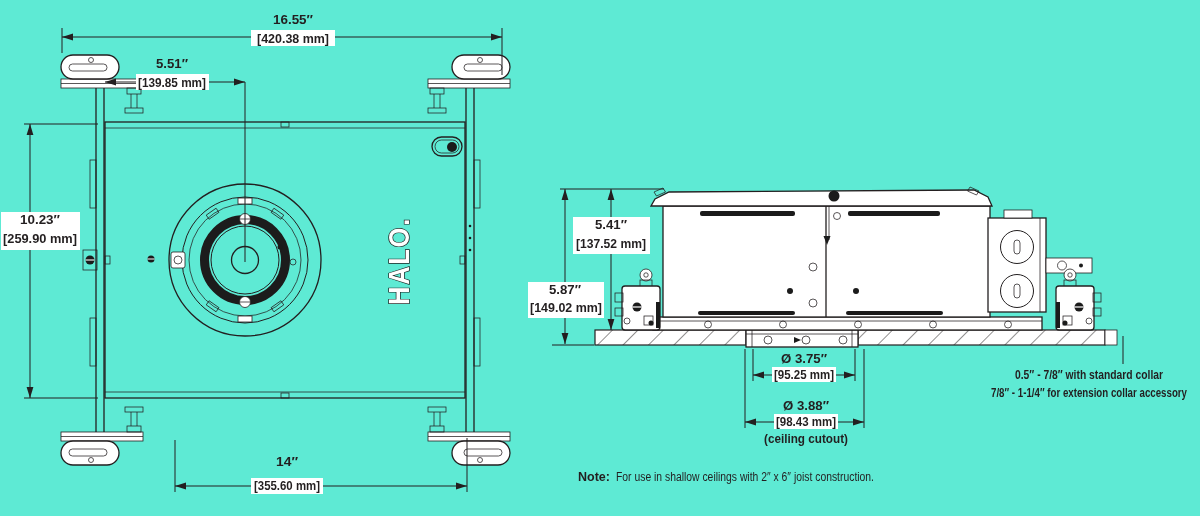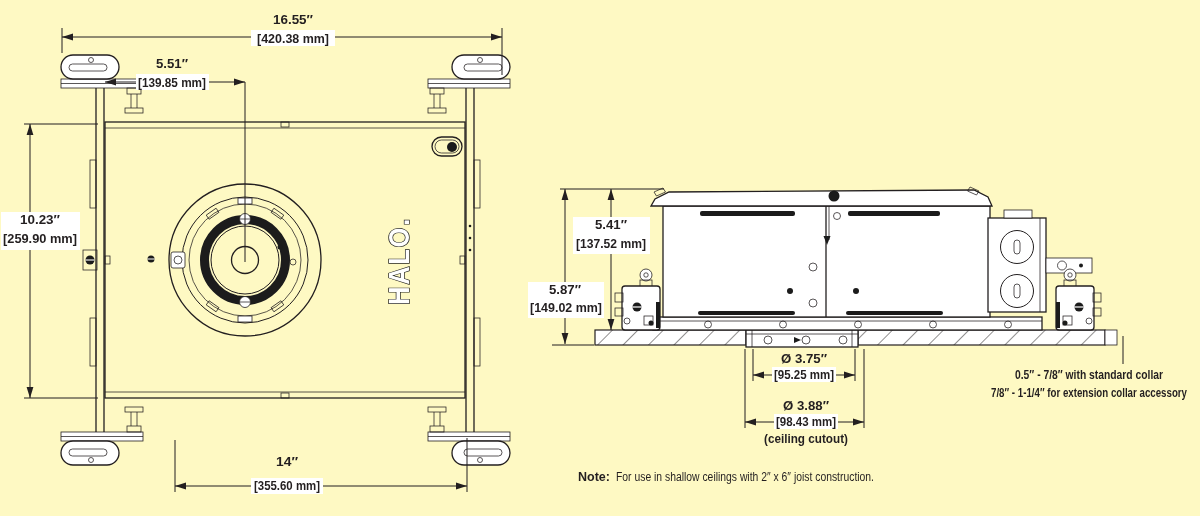--- a/index.html
+++ b/index.html
@@ -1,16 +1,16 @@
 <!DOCTYPE html>
 <html><head>
 <meta charset="utf-8">
 <style>
   html,body{margin:0;padding:0;background:#fff;}
-  .stage{position:relative;width:1200px;height:516px;background:#fef9c3;overflow:hidden;}
+  .stage{position:relative;width:1200px;height:516px;background:#5eead4;overflow:hidden;}
   svg{display:block;}
   .ln{fill:none;stroke:#231f20;stroke-width:1.3;}
   .tn{fill:none;stroke:#231f20;stroke-width:0.75;}
   .dm{fill:none;stroke:#231f20;stroke-width:1;}
   .fd{fill:#1b1b1b;stroke:none;}
   .wf{fill:#ffffff;stroke:#231f20;stroke-width:1.3;}
   .wt{fill:#ffffff;stroke:#231f20;stroke-width:0.8;}
   .wb{fill:#ffffff;stroke:none;}
   .dt{font-family:"Liberation Sans",sans-serif;font-weight:bold;font-size:13px;fill:#231f20;text-anchor:middle;}
   .nt{font-family:"Liberation Sans",sans-serif;font-weight:bold;font-size:12px;fill:#231f20;text-anchor:middle;}

